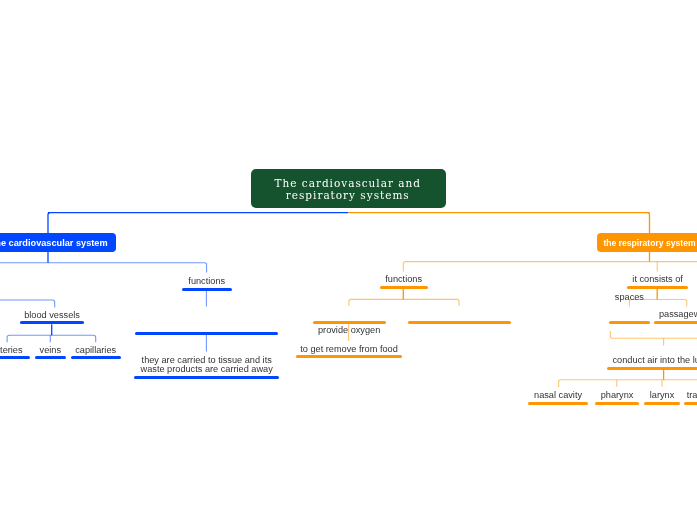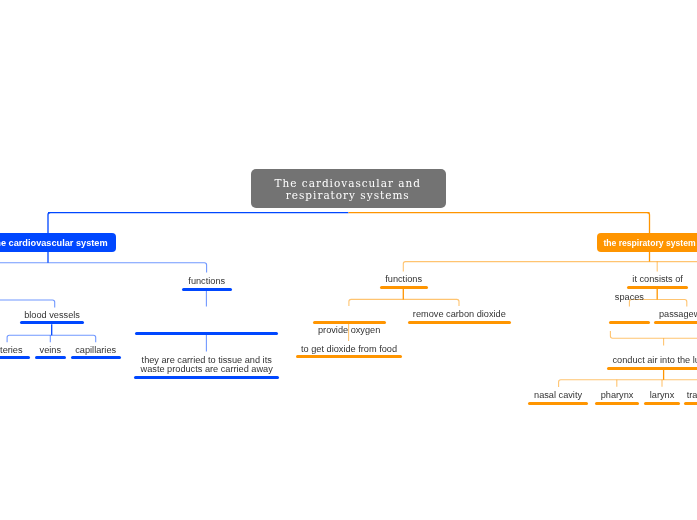--- a/index.html
+++ b/index.html
@@ -50,21 +50,21 @@
       <path d="M 610.4 331.0 V 336.0 Q 610.4 338.2 612.6 338.2 H 706" stroke="#ff9500" stroke-width="1.1" stroke-opacity="0.56" fill="none"></path>
       <path d="M 663.6 338.2 V 345.5" stroke="#ff9500" stroke-width="1.1" stroke-opacity="0.56" fill="none"></path>
       <path d="M 663.6 369.9 V 379.8" stroke="#ff9500" stroke-width="1.3" stroke-opacity="1.0" fill="none"></path>
       <path d="M 558.6 387.0 V 382.0 Q 558.6 379.8 560.8 379.8 H 706" stroke="#ff9500" stroke-width="1.1" stroke-opacity="0.56" fill="none"></path>
       <path d="M 616.8 379.8 V 386.8" stroke="#ff9500" stroke-width="1.1" stroke-opacity="0.56" fill="none"></path>
       <path d="M 662.0 379.8 V 386.8" stroke="#ff9500" stroke-width="1.1" stroke-opacity="0.56" fill="none"></path>
       <path d="M 702.0 379.8 V 386.8" stroke="#ff9500" stroke-width="1.1" stroke-opacity="0.56" fill="none"></path>
     </g>
   </svg>
 
-  <div class="root" style="left:251px;top:169px;width:195px;height:38.5px;background:#737373;padding-top:3px;box-sizing:border-box;text-indent:-1.5px">
+  <div class="root" style="left:251px;top:169px;width:195px;height:38.5px;background:#14532d;padding-top:3px;box-sizing:border-box;text-indent:-1.5px">
     <span>The cardiovascular and</span>
     <span>respiratory systems</span>
   </div>
 
   <div class="pill" style="left:-16.1px;top:233.1px;width:132.1px;height:18.7px;background:#0047ff;font-size:9.2px;padding-top:1.6px;box-sizing:border-box">
     <span>the cardiovascular system</span>
   </div>
   <div class="pill" style="left:597.3px;top:233.4px;width:104.4px;height:18.3px;background:#ff9500;font-size:8.6px">
     <span>the respiratory system</span>
   </div>
@@ -97,26 +97,23 @@
   <div class="nbar" style="left:134.0px;top:375.70px;width:145.4px;background:#0047ff"></div>
 
   <div class="nlabel" style="left:339.7px;top:275.35px;width:127.9px">
     <div>functions</div>
   </div>
   <div class="nbar" style="left:379.7px;top:285.90px;width:47.9px;background:#ff9500"></div>
   <div class="nlabel" style="left:272.7px;top:326px;width:152.9px">
     <div>provide oxygen</div>
   </div>
   <div class="nbar" style="left:312.7px;top:320.70px;width:72.9px;background:#ff9500"></div>
-  <div class="nlabel" style="left:367.7px;top:310.25px;width:183.3px">
-    <div>remove carbon dioxide</div>
-  </div>
   <div class="nbar" style="left:407.7px;top:320.80px;width:103.3px;background:#ff9500"></div>
   <div class="nlabel" style="left:255.7px;top:344.65px;width:186.7px">
-    <div>to get dioxide from food</div>
+    <div>to get remove from food</div>
   </div>
   <div class="nbar" style="left:295.7px;top:355.20px;width:106.7px;background:#ff9500"></div>
   <div class="nlabel" style="left:586.9px;top:275.35px;width:141.5px">
     <div>it consists of</div>
   </div>
   <div class="nbar" style="left:626.9px;top:285.90px;width:61.5px;background:#ff9500"></div>
   <div class="nlabel" style="left:568.9px;top:293px;width:121.0px">
     <div>spaces</div>
   </div>
   <div class="nbar" style="left:608.9px;top:320.80px;width:41.0px;background:#ff9500"></div>

